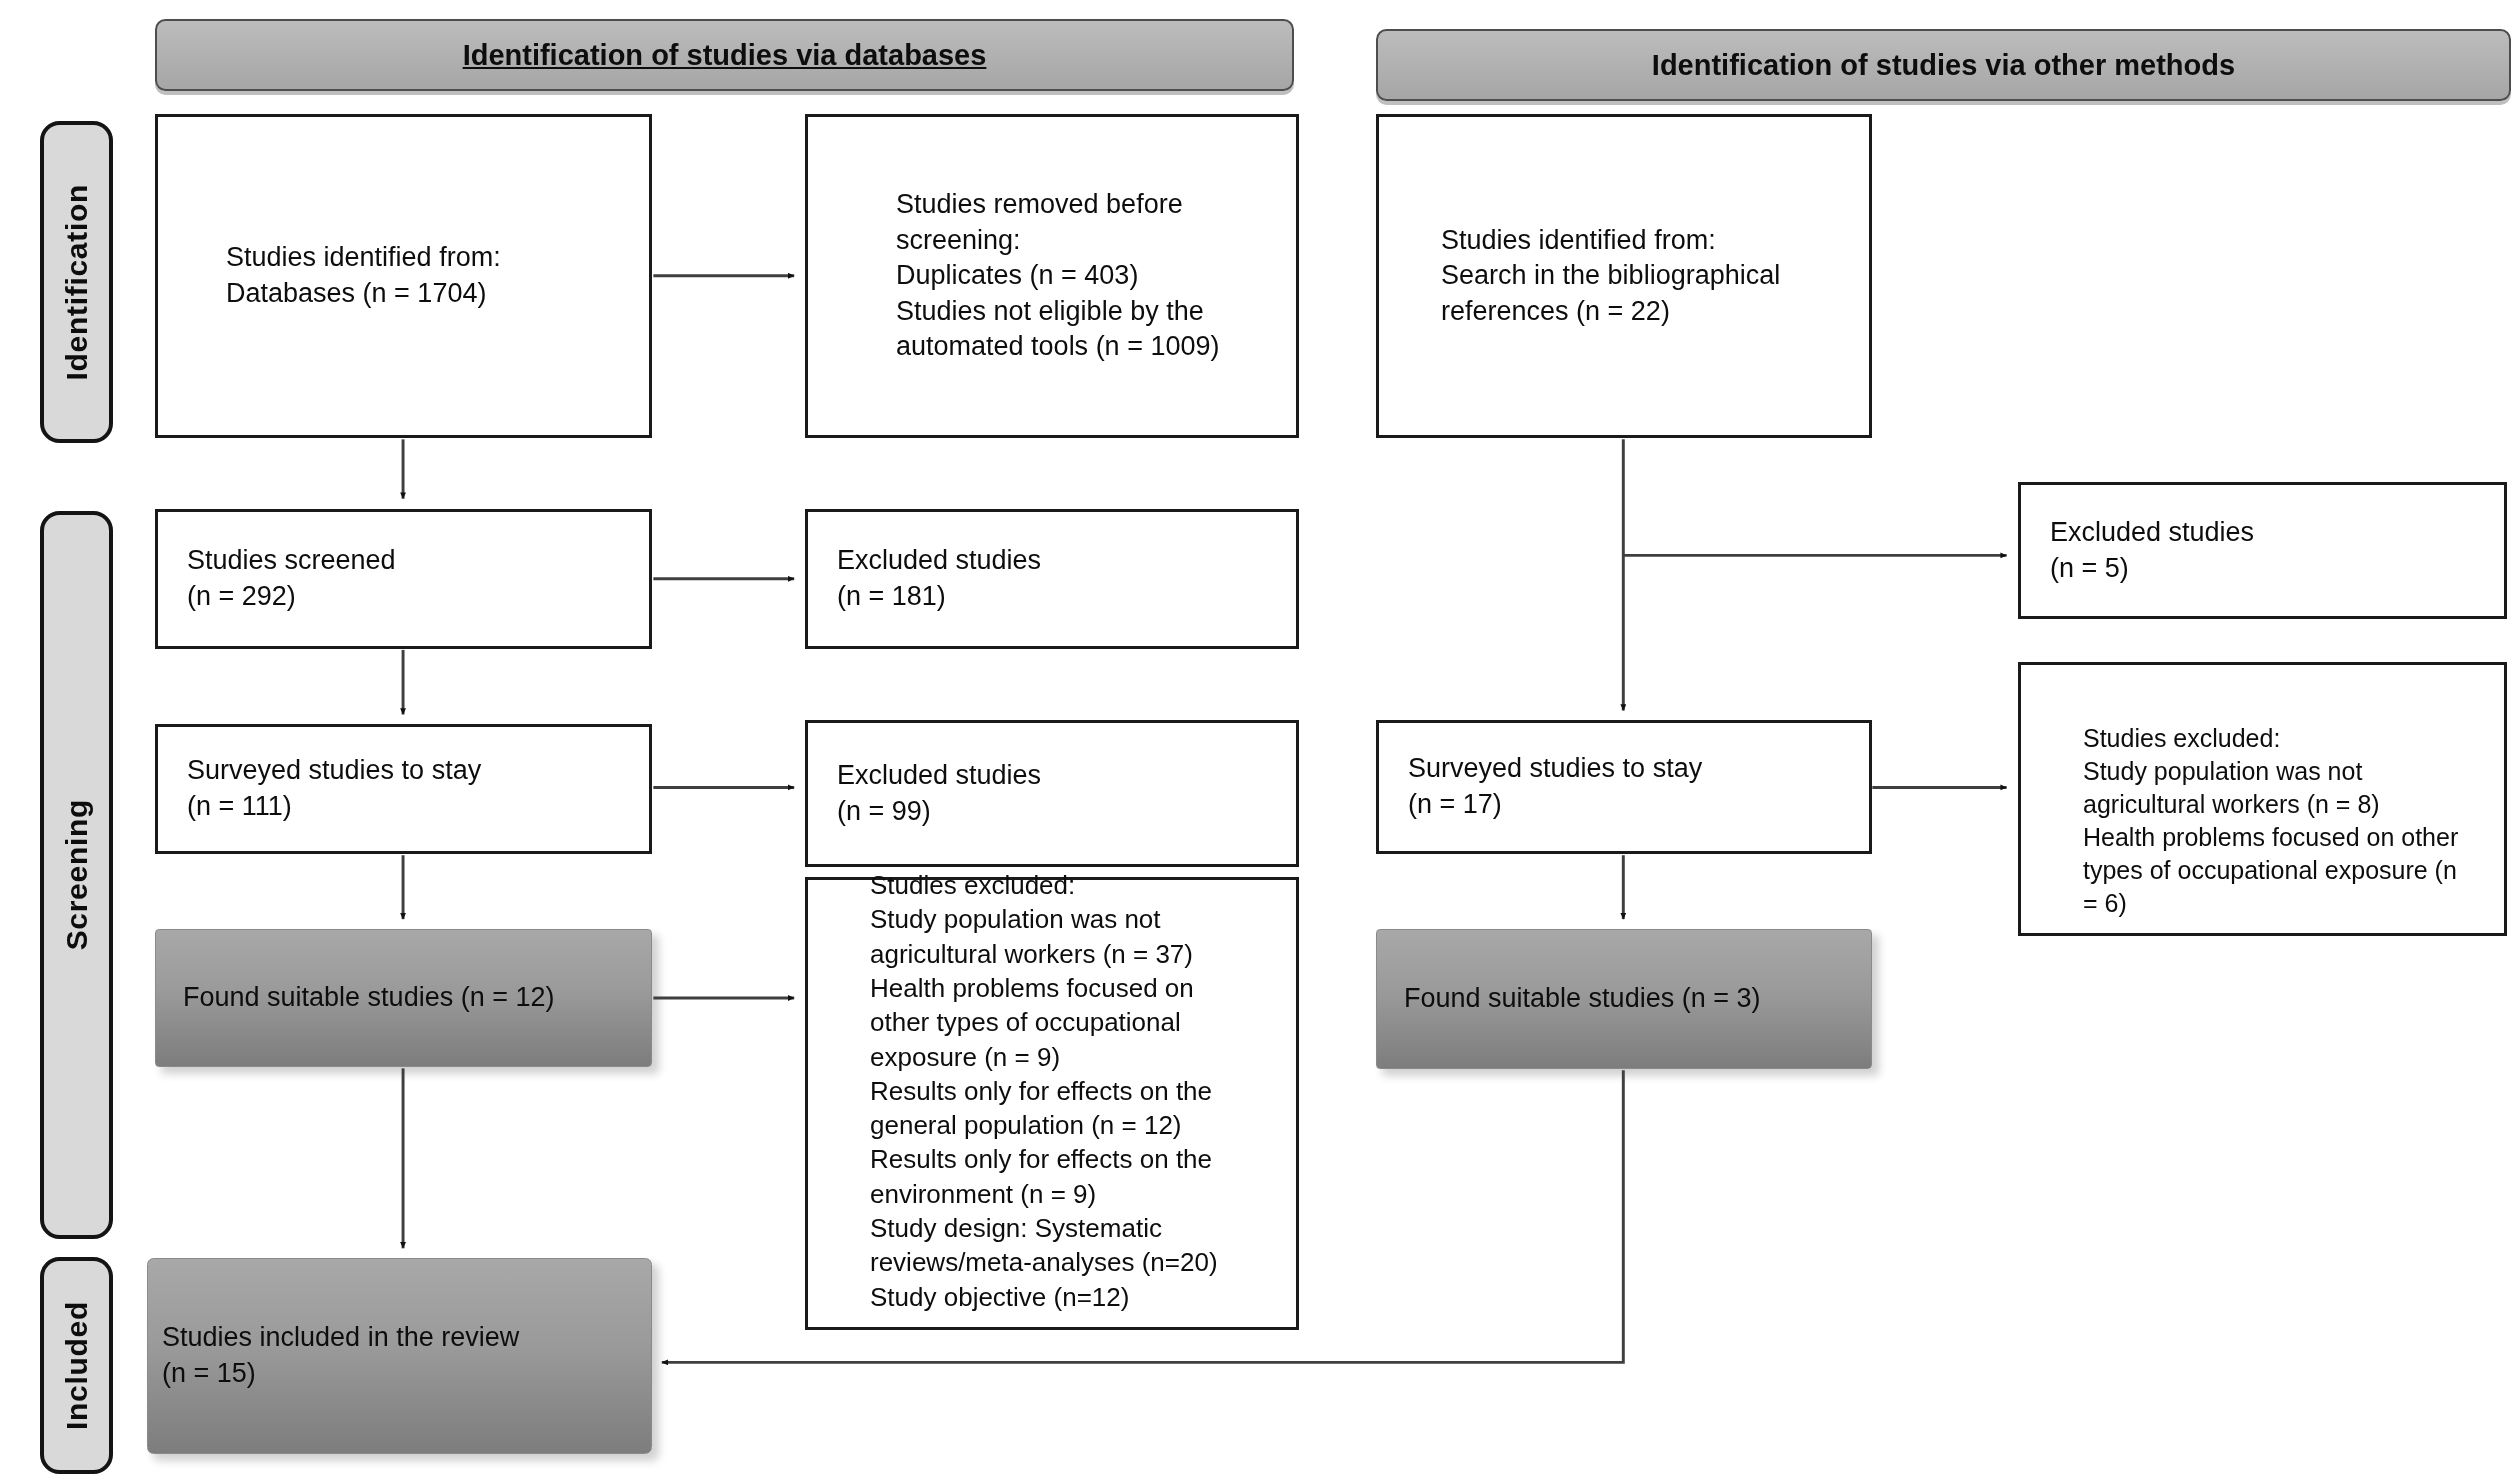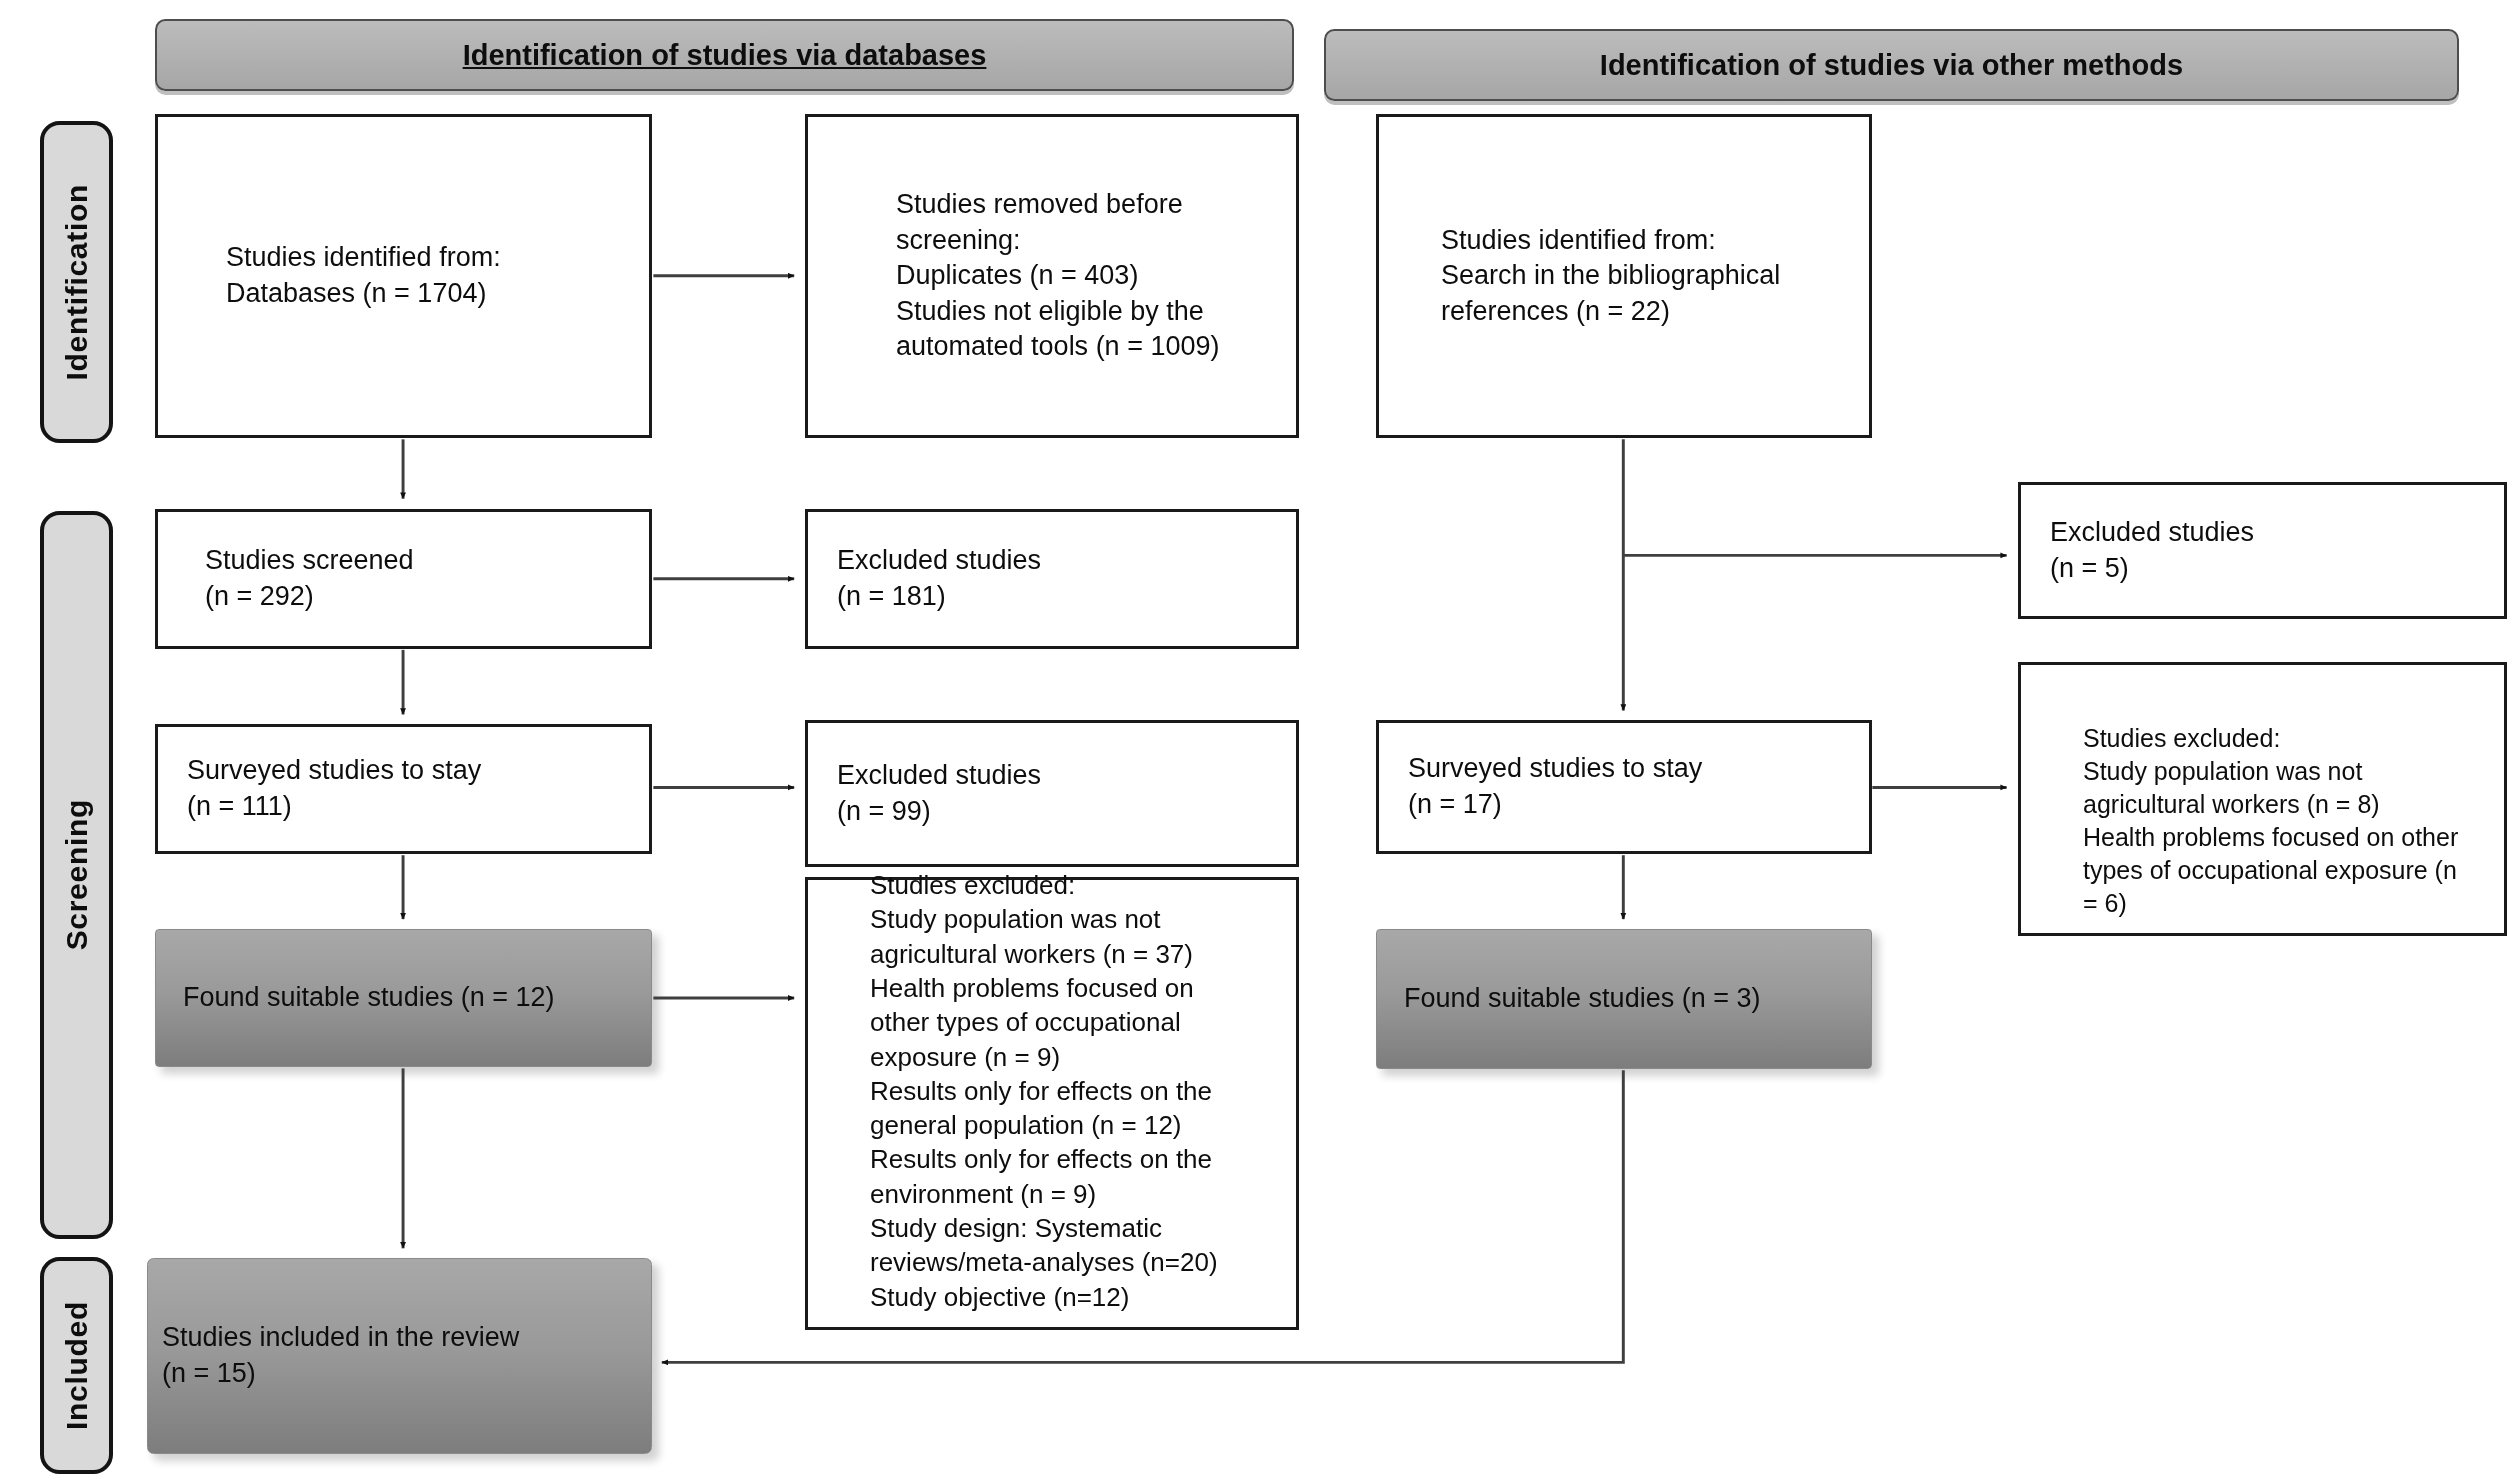--- a/index.html
+++ b/index.html
@@ -41,21 +41,21 @@
   svg.arrows{position:absolute;left:0;top:0;pointer-events:none;}
 </style>
 </head>
 <body>
 
 <div class="canvas">
 
   <div class="header-bar" style="left:155px;top:19px;width:1135px;height:68px;text-decoration:underline;">
     <span>Identification of studies via databases</span>
   </div>
-  <div class="header-bar" style="left:1324px;top:29px;width:1131px;height:68px;">
+  <div class="header-bar" style="left:1376px;top:29px;width:1131px;height:68px;">
     <span>Identification of studies via other methods</span>
   </div>
 
   <div class="stage-label" style="left:40px;top:121px;width:65px;height:314px;">
     <span>Identification</span>
   </div>
   <div class="stage-label" style="left:40px;top:511px;width:65px;height:720px;">
     <span>Screening</span>
   </div>
   <div class="stage-label" style="left:40px;top:1257px;width:65px;height:209px;">
@@ -69,21 +69,21 @@
   <div class="white-box" style="left:805px;top:114px;width:494px;height:324px;padding-left:88px;padding-right:29px;box-sizing:border-box;">
     <div class="box-text">Studies removed before screening:
 Duplicates (n = 403)
 Studies not eligible by the automated tools (n = 1009)</div>
   </div>
   <div class="white-box" style="left:1376px;top:114px;width:496px;height:324px;padding-left:62px;padding-right:19.6px;box-sizing:border-box;">
     <div class="box-text">Studies identified from:
 Search in the bibliographical references (n = 22)</div>
   </div>
 
-  <div class="white-box" style="left:155px;top:509px;width:497px;height:140px;padding-left:47px;padding-right:13px;box-sizing:border-box;">
+  <div class="white-box" style="left:155px;top:509px;width:497px;height:140px;padding-left:29px;padding-right:13px;box-sizing:border-box;">
     <div class="box-text">Studies screened
 (n = 292)</div>
   </div>
   <div class="white-box" style="left:805px;top:509px;width:494px;height:140px;padding-left:29px;padding-right:13px;box-sizing:border-box;">
     <div class="box-text">Excluded studies
 (n = 181)</div>
   </div>
   <div class="white-box" style="left:2018px;top:482px;width:489px;height:137px;padding-left:29px;padding-right:13px;box-sizing:border-box;">
     <div class="box-text">Excluded studies
 (n = 5)</div>

